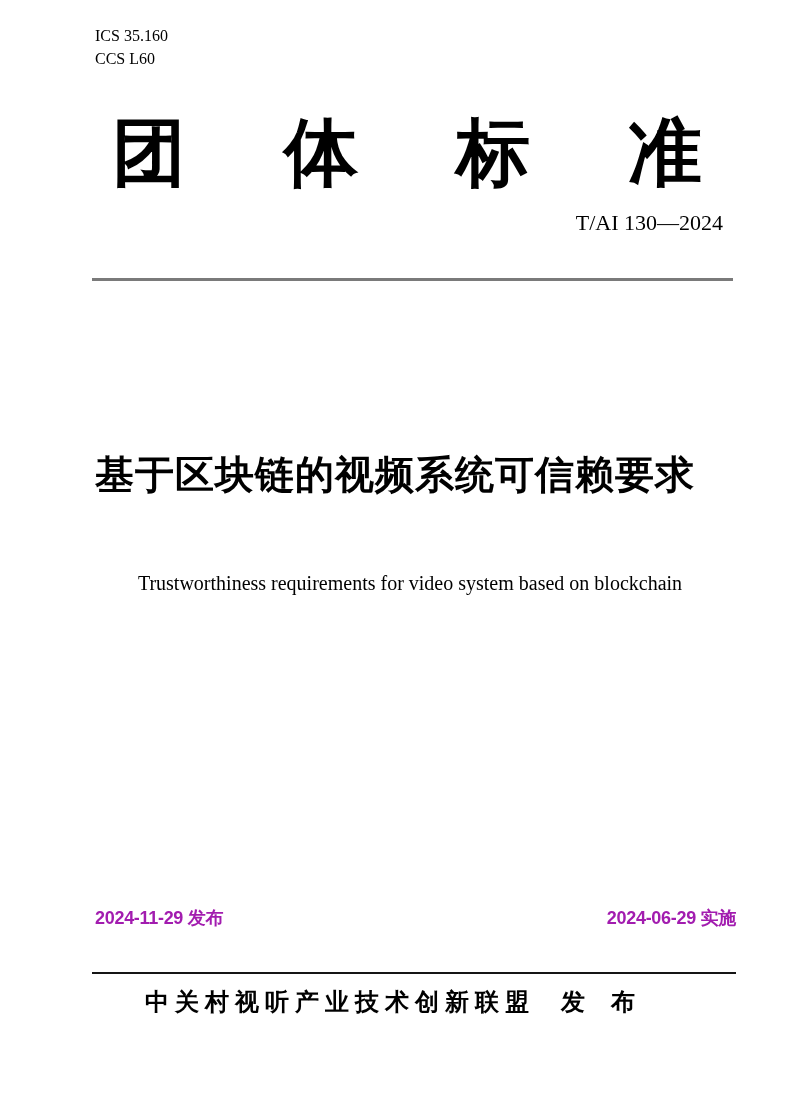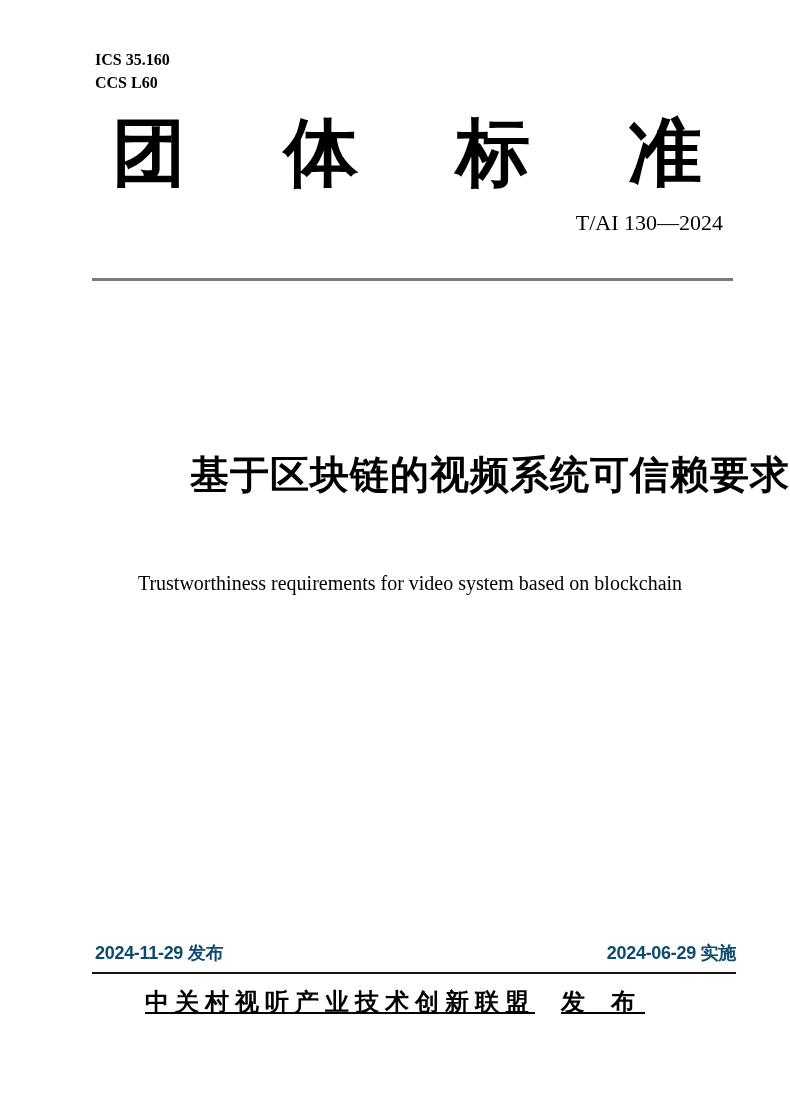--- a/index.html
+++ b/index.html
@@ -10,26 +10,25 @@
     height: 1116px;
     margin: 0 auto;
     background: #ffffff;
     overflow: hidden;
     font-family: "Liberation Serif", serif;
     color: #000000;
   }
   .ics-block {
     position: absolute;
     left: 95px;
-    top: 48px;
+    top: 24px;
     font-family: "Liberation Serif", serif;
     font-size: 16px;
     line-height: 23px;
     color: #000;
-    font-weight: bold;
   }
   .std-type-row {
     position: absolute;
     left: 112px;
     top: 112px;
     width: 590px;
     display: flex;
     justify-content: space-between;
     font-family: "Liberation Sans", sans-serif;
     font-weight: 700;
@@ -52,49 +51,49 @@
     top: 278px;
     width: 641px;
     height: 3px;
     background: #7a7a7a;
   }
   .main-title {
     position: absolute;
     left: 0;
     top: 448px;
     width: 100%;
-    text-align: right;
+    text-align: center;
     font-family: "Liberation Sans", sans-serif;
     font-weight: 700;
     font-size: 39px;
     letter-spacing: 1px;
     color: #000;
   }
   .sub-title {
     position: absolute;
     left: 15px;
     top: 572px;
     width: 100%;
     text-align: center;
     font-family: "Liberation Serif", serif;
     font-size: 20px;
     color: #000;
   }
   .date-row {
     position: absolute;
     left: 95px;
-    top: 941px;
+    top: 906px;
     width: 641px;
     display: flex;
     justify-content: space-between;
     font-family: "Liberation Sans", sans-serif;
     font-weight: 600;
     font-size: 18px;
     letter-spacing: -0.3px;
-    color: #0c4a6e;
+    color: #a21caf;
     gap: 45px;
   }
   .rule-bottom {
     position: absolute;
     left: 92px;
     top: 972px;
     width: 644px;
     height: 2px;
     background: #151515;
   }
@@ -103,21 +102,20 @@
     left: 0;
     top: 986px;
     width: 100%;
     display: flex;
     justify-content: center;
     align-items: baseline;
     font-family: "Liberation Serif", serif;
     font-weight: 700;
     font-size: 24px;
     color: #000;
-    text-decoration: underline;
   }
   .publisher-name { letter-spacing: 6px; }
   .publisher-action { letter-spacing: 10px; margin-left: 26px; white-space: nowrap; }
 </style>
 </head>
 <body>
 
 <div class="page">
 
   <div class="ics-block">

